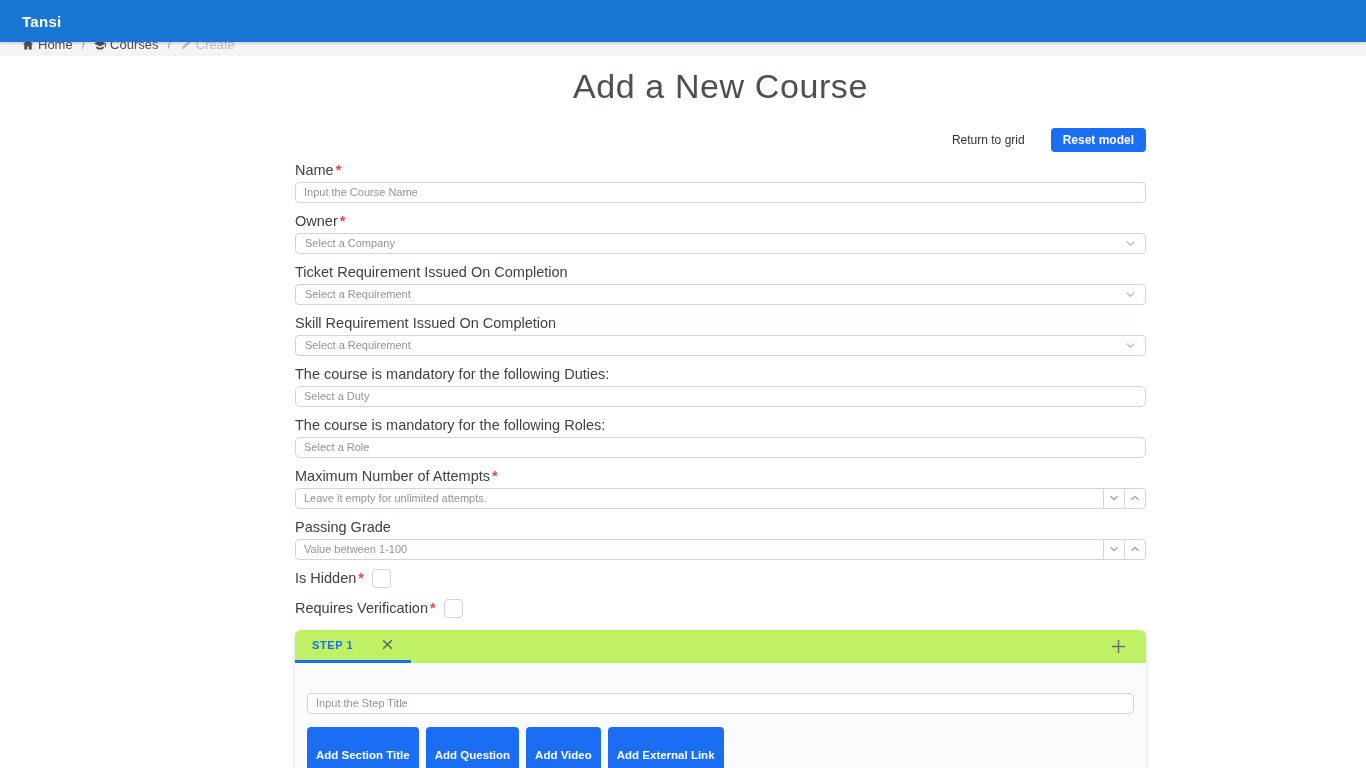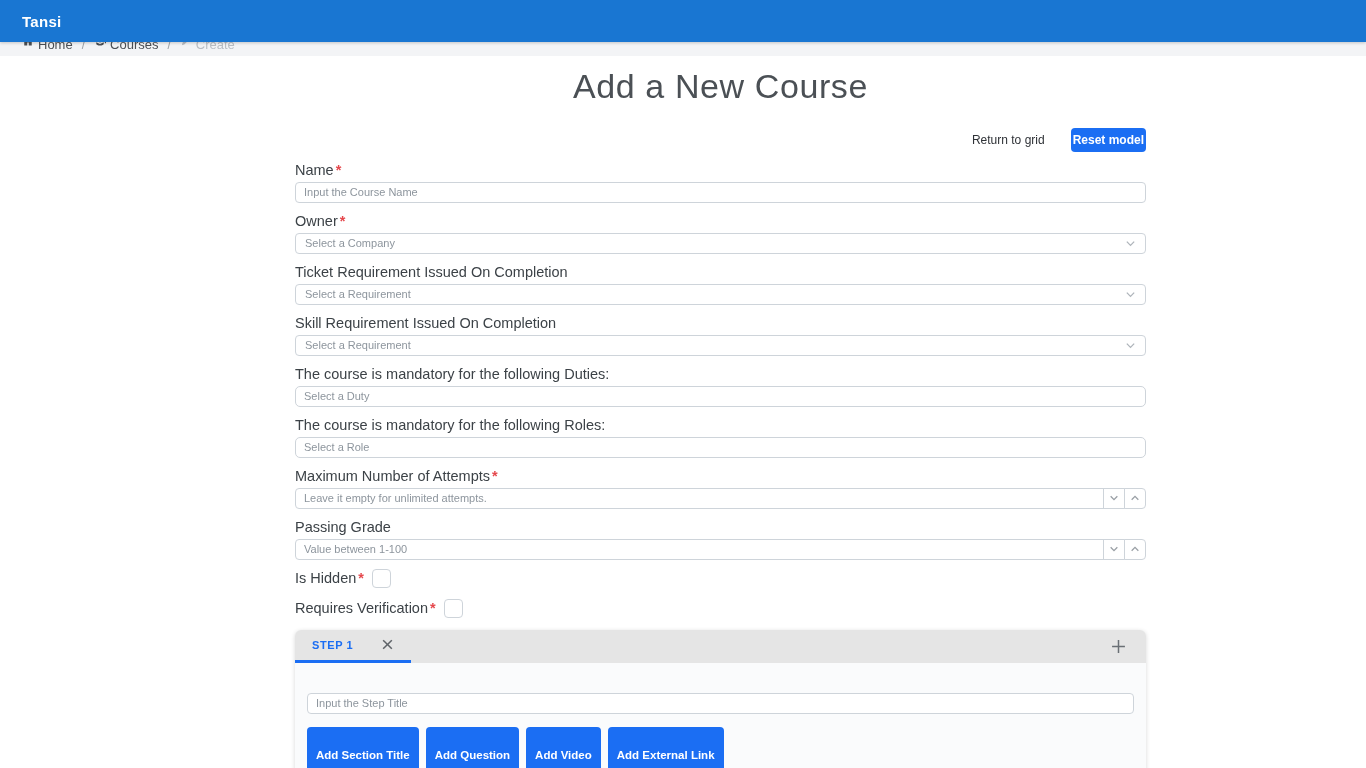--- a/index.html
+++ b/index.html
@@ -11,33 +11,33 @@
   .navbar { height:42px; background:var(--navbar_bg,#1976d2); display:flex; align-items:center;
             padding-left:22px; position:relative; z-index:5;
             box-shadow:0 1px 3px rgba(0,0,0,.2); }
   .brand { color:#fff; font-size:15px; font-weight:600; letter-spacing:.3px; }
 
   
   .crumb-bar { height:14px; background:#f3f4f6; overflow:hidden; padding-left:22px;
                position:relative; z-index:1; }
   .crumb-inner { display:flex; align-items:center; gap:9px; font-size:13px;
                  color:#4a4f55; margin-top:-7px; line-height:20px; }
-  .crumb-item { display:flex; align-items:flex-start; gap:4px; }
+  .crumb-item { display:flex; align-items:center; gap:4px; }
   .crumb-sep { color:#9aa0a6; font-size:12px; }
   .crumb-item.current { color:#b9bec4; }
   .crumb-icon { width:12px; height:12px; flex:0 0 auto; }
 
   
   .content { width:851px; margin-left:295px; }
   .page-title { text-align:center; font-size:34px; line-height:37px; color:#4b5055;
                 font-weight:400; letter-spacing:.6px; margin-top:12px; }
   .actions { display:flex; justify-content:flex-end; align-items:center; gap:26px; margin-top:14px; }
   .return-link { font-size:12px; color:#2f3237; cursor:pointer; }
   .btn-primary { background:var(--primary,#1b6ef3); color:#fff; font-size:12px; font-weight:700;
-                 padding:5px 2px; border-radius:4px; border:none; cursor:pointer; }
+                 padding:5px 12px; border-radius:4px; border:none; cursor:pointer; }
 
   
   .field { margin-top:11px; }
   .field-label { font-size:14.5px; color:#3c4247; display:block; margin-bottom:4px; line-height:15px; }
   .req { color:var(--asterisk,#e5484d); margin-left:2px; font-weight:700; }
   .text-input { width:100%; height:21px; font-size:11px; color:#495057; padding:0 8px;
                 border:1px solid #ced4da; border-radius:4px; outline:none;
                 font-family:"Liberation Sans", sans-serif; background:#fff; }
   .text-input::placeholder { color:#8d959d; }
   .tags-input { border-radius:5px; }
@@ -56,21 +56,21 @@
 
   .check-row { display:flex; align-items:center; gap:8px; margin-top:9px; height:19px; }
   .check-row + .check-row { margin-top:11px; }
   .check-row .field-label { margin-bottom:0; }
   .checkbox { width:19px; height:19px; border:1px solid #ced4da; border-radius:4px;
               background:#fff; cursor:pointer; flex:0 0 auto; }
 
   
   .step-card { margin-top:12px; background:#fafbfc; border-radius:6px; overflow:hidden;
                box-shadow:0 1px 4px rgba(0,0,0,.16); }
-  .tabbar { background:#e5e5e5; display:flex; align-items:center; height:33px;text-align:center; }
+  .tabbar { background:#bef264; display:flex; align-items:center; height:33px;text-align:center; }
   .tab { display:flex; align-items:center; gap:28px; padding:0 17px; height:100%;
          border-bottom:3px solid var(--primary,#1b6ef3); color:var(--primary,#1b6ef3);
          font-size:11px; font-weight:600; letter-spacing:.6px; cursor:pointer; }
   .tab-close { width:13px; height:13px; color:#5f6368; cursor:pointer; }
   .add-tab { margin-left:auto; margin-right:16px; color:#6a6f75; background:none; border:none;
              cursor:pointer; display:flex; align-items:center; padding:4px; }
   .add-tab svg { width:15px; height:15px; }
 
   .step-body { padding:30px 12px 18px; }
   .step-body .text-input { background:#fff; }

